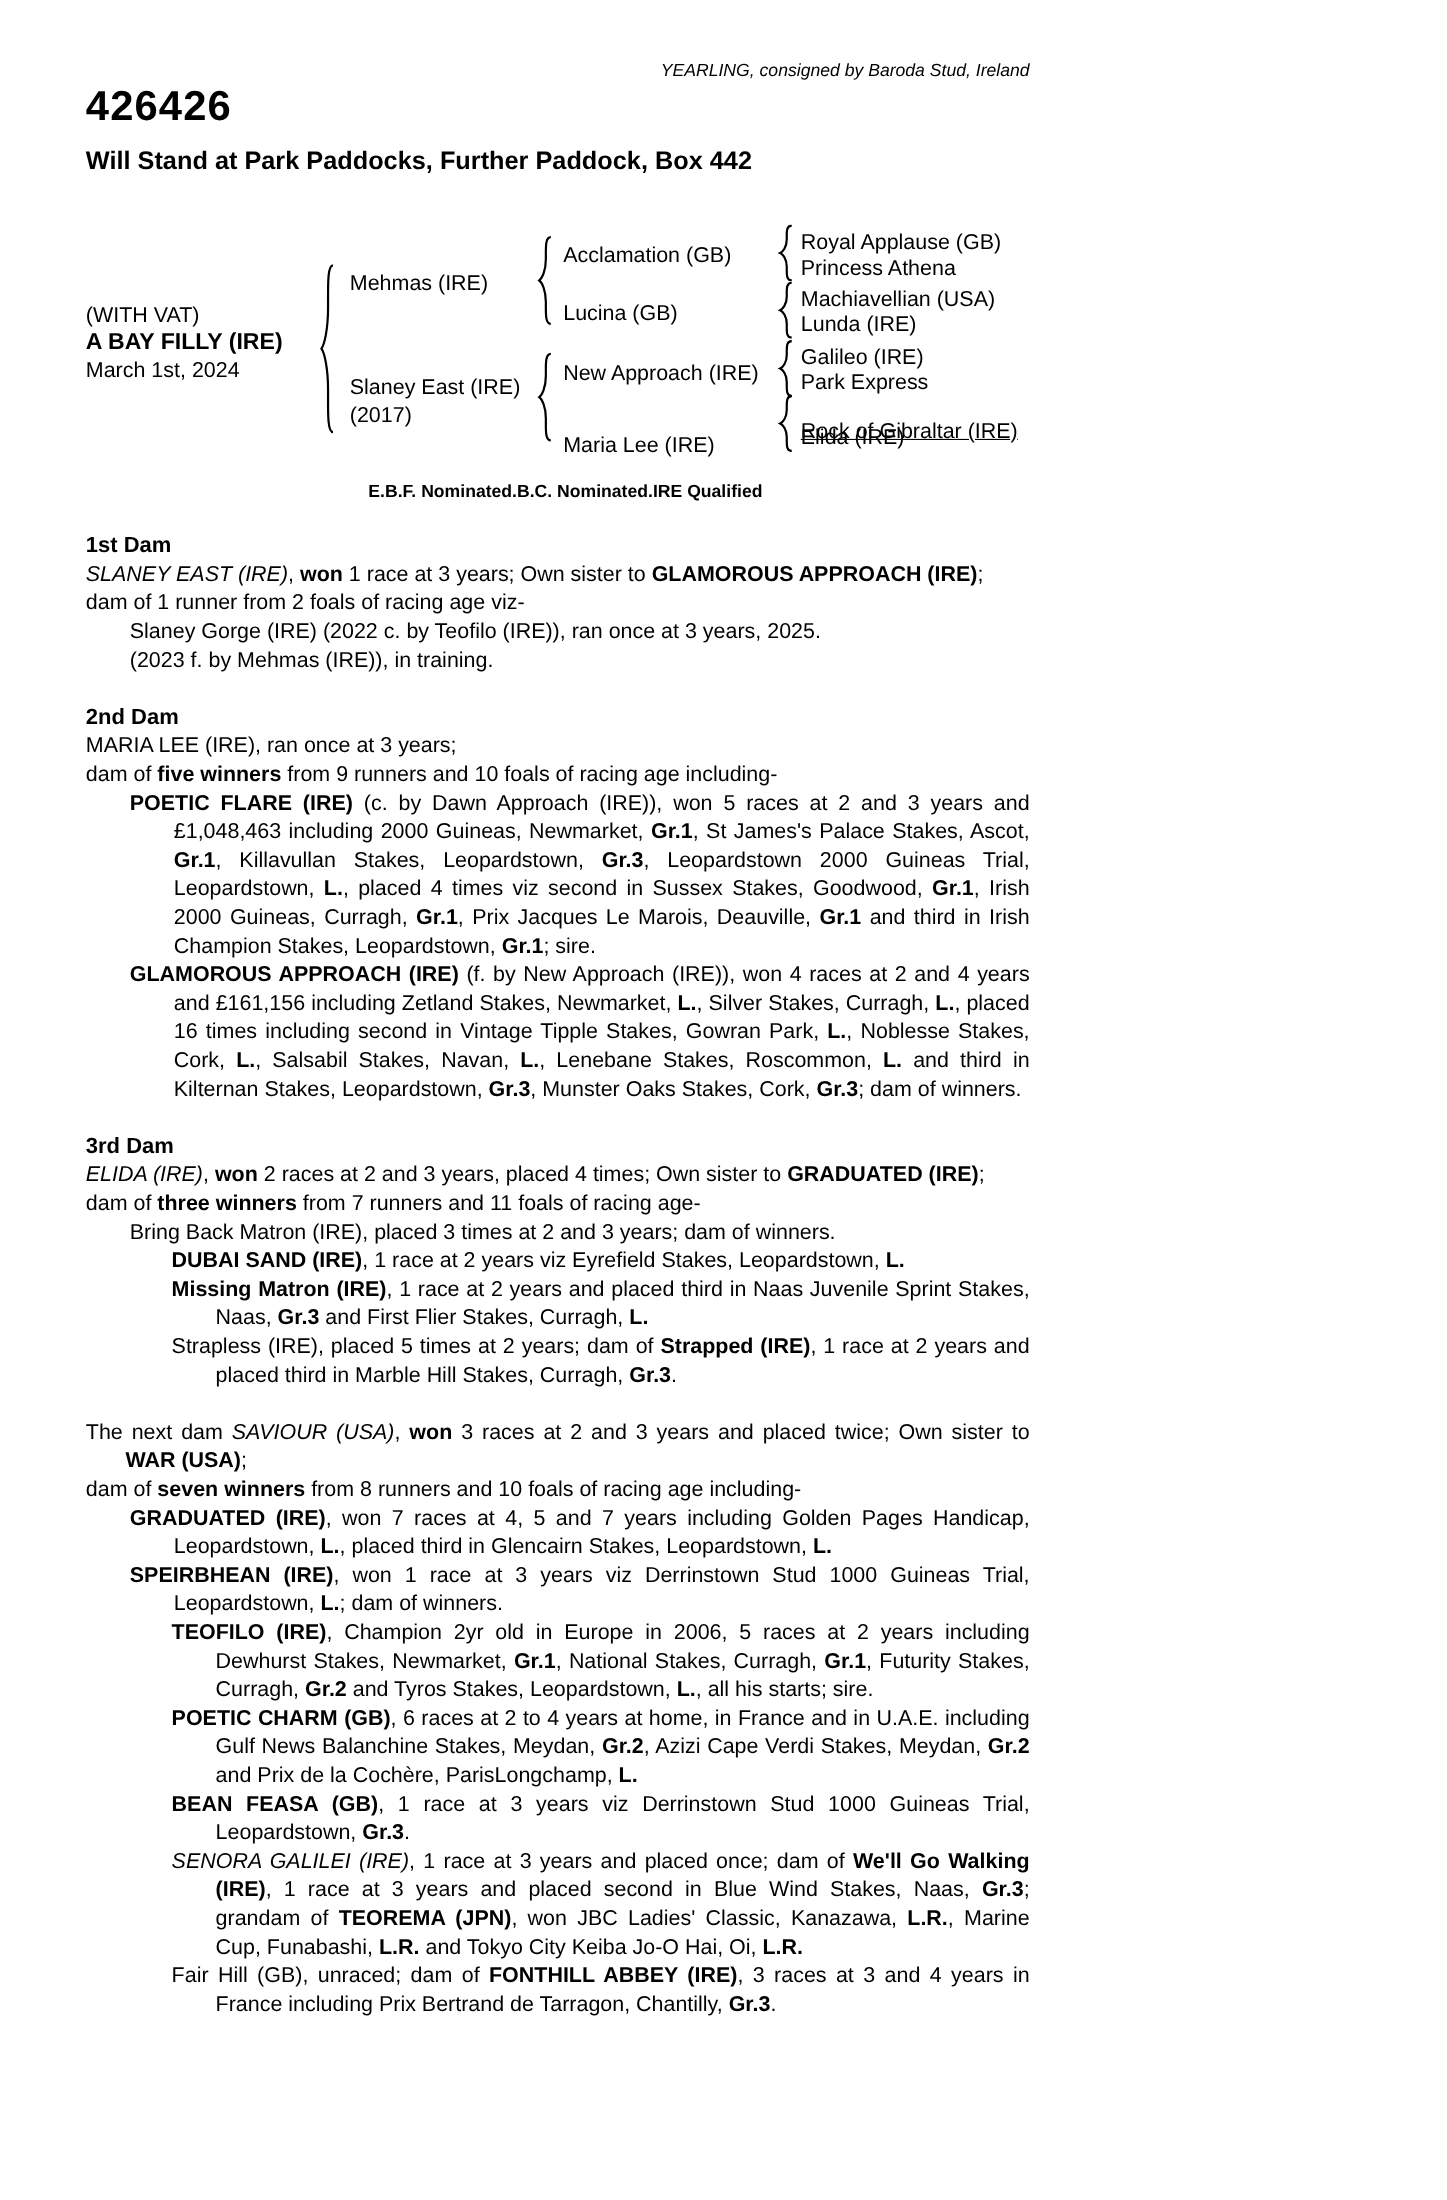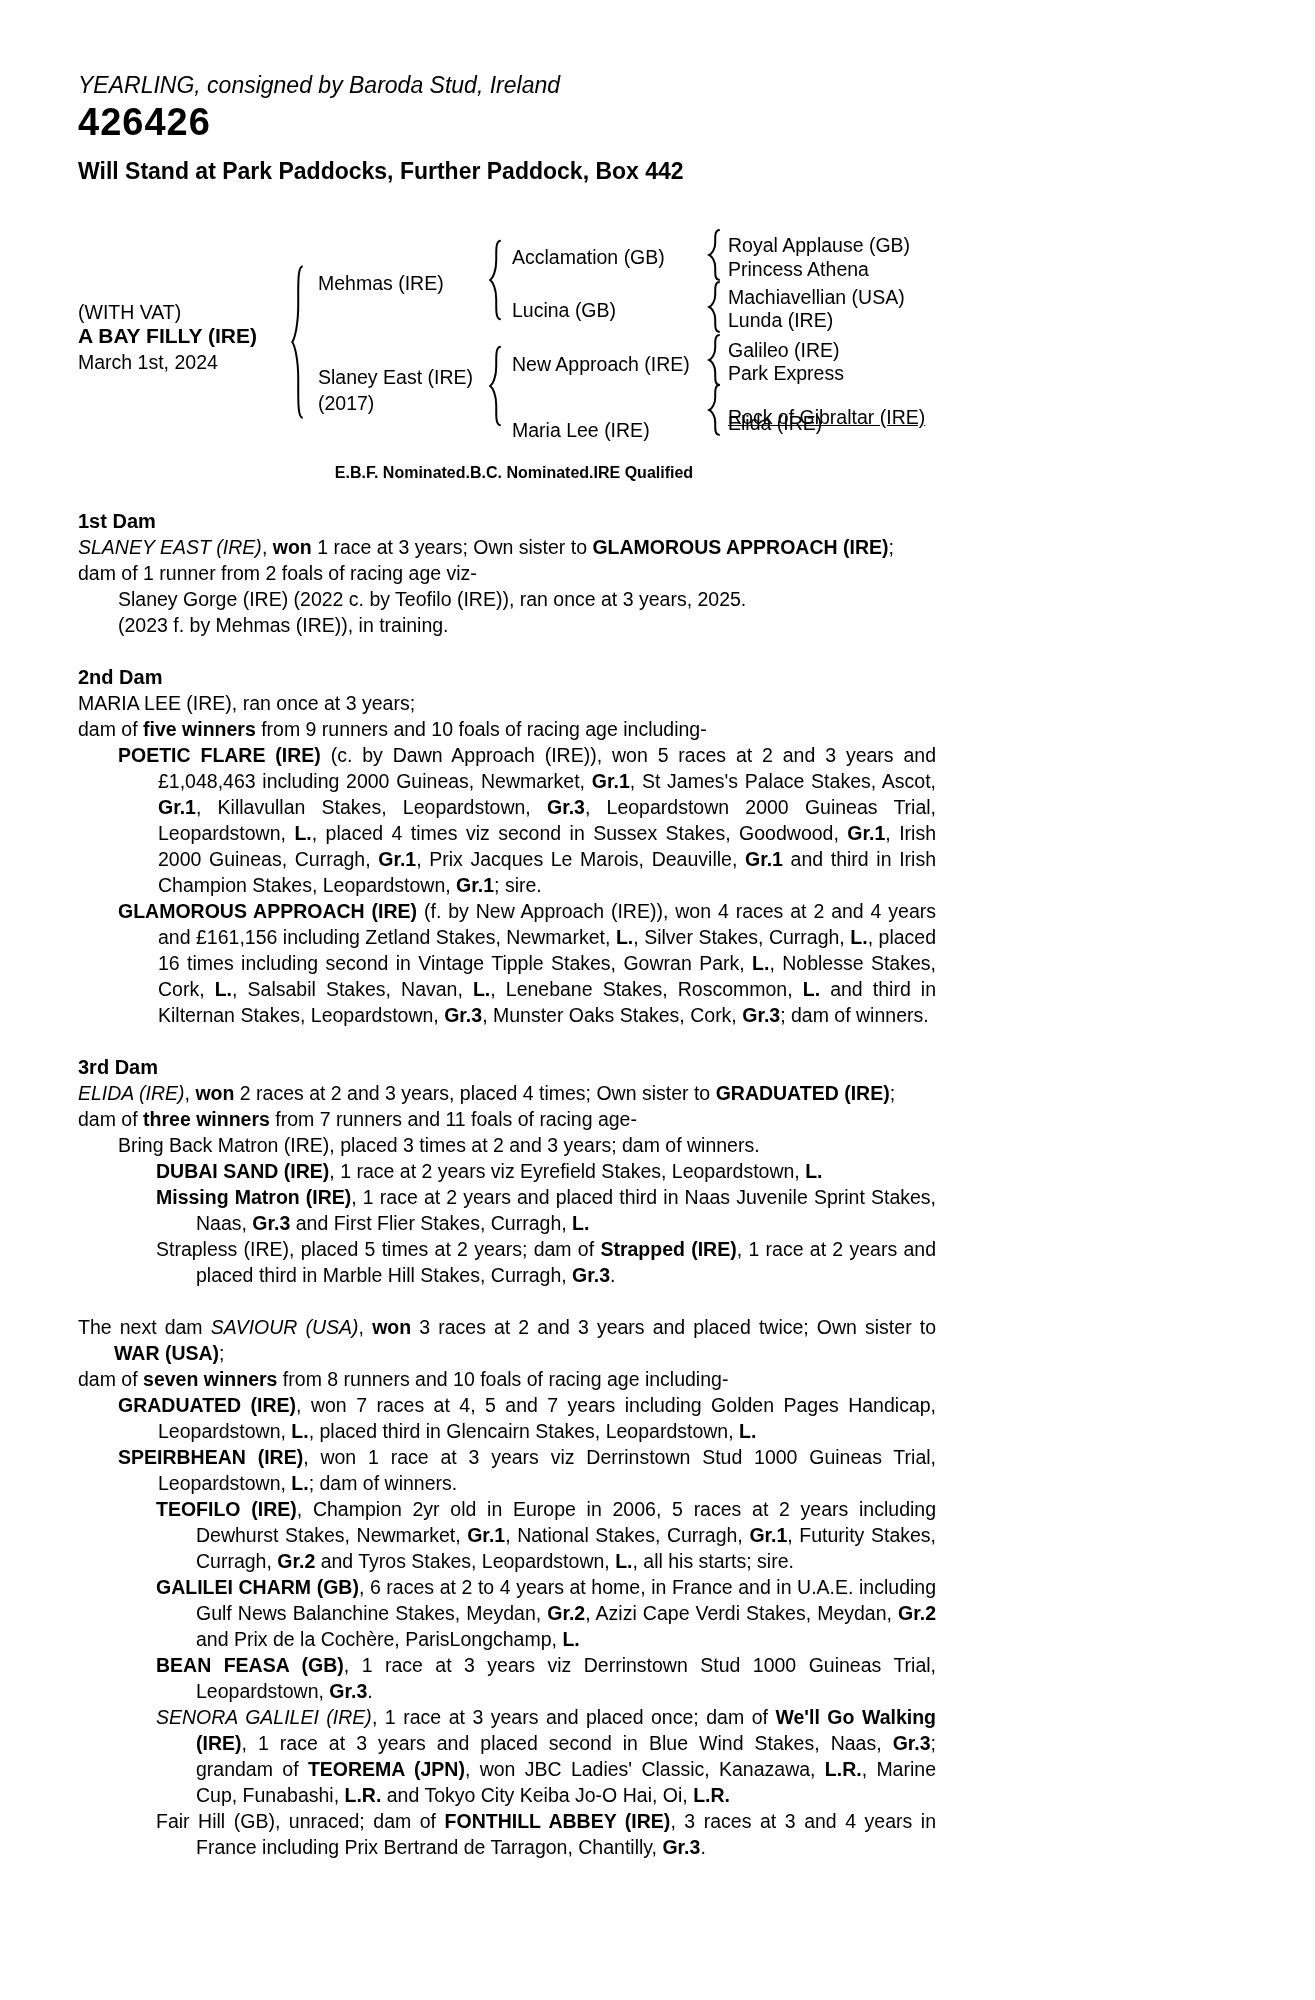--- a/index.html
+++ b/index.html
@@ -3,21 +3,21 @@
 <meta charset="utf-8">
 <style>
   html,body { margin:0; padding:0; background:#ffffff; }
   .page {
     position:relative; width:1315px; height:2000px; background:#ffffff;
     color:#000; font-family:"Liberation Sans","DejaVu Sans",sans-serif;
     overflow:hidden;
   }
   .content { position:absolute; left:78px; top:0; width:858px; }
 
-  .consignor { text-align:left; font-style:italic; font-size:23px; margin-top:72px; }
+  .consignor { text-align:right; font-style:italic; font-size:16px; margin-top:56px; }
   .lot-row { display:flex; justify-content:flex-start; margin-top:3px; }
   .lot { font-size:38px; font-weight:800; line-height:1.1; letter-spacing:1px; }
   .stand { font-weight:bold; font-size:23px; margin-top:14px; }
 
   .pedigree { position:relative; height:215px; margin-top:42px; font-size:19.5px; }
   .ped-item { position:absolute; white-space:nowrap; line-height:1.15; }
   .pv { left:0; top:74px; }
   .pn { left:0; top:97px; font-weight:bold; font-size:21px; }
   .pdt { left:0; top:124px; }
   .sire { left:240px; top:45px; }
@@ -165,20 +165,20 @@
       <p class="para l2"><span class="seg-b">Missing Matron (IRE)</span><span>, 1 race at 2 years and placed third in Naas Juvenile Sprint Stakes, Naas, </span><span class="seg-b">Gr.3</span><span> and First Flier Stakes, Curragh, </span><span class="seg-b">L.</span></p>
       <p class="para l2"><span>Strapless (IRE), placed 5 times at 2 years; dam of </span><span class="seg-b">Strapped (IRE)</span><span>, 1 race at 2 years and placed third in Marble Hill Stakes, Curragh, </span><span class="seg-b">Gr.3</span><span>.</span></p>
     </div>
 
     <div class="section">
       <p class="para dam"><span>The next dam </span><span class="seg-i">SAVIOUR (USA)</span><span>, </span><span class="seg-b">won</span><span> 3 races at 2 and 3 years and placed twice; Own sister to </span><span class="seg-b">WAR (USA)</span><span>;</span></p>
       <p class="para l0"><span>dam of </span><span class="seg-b">seven winners</span><span> from 8 runners and 10 foals of racing age including-</span></p>
       <p class="para l1"><span class="seg-b">GRADUATED (IRE)</span><span>, won 7 races at 4, 5 and 7 years including Golden Pages Handicap, Leopardstown, </span><span class="seg-b">L.</span><span>, placed third in Glencairn Stakes, Leopardstown, </span><span class="seg-b">L.</span></p>
       <p class="para l1"><span class="seg-b">SPEIRBHEAN (IRE)</span><span>, won 1 race at 3 years viz Derrinstown Stud 1000 Guineas Trial, Leopardstown, </span><span class="seg-b">L.</span><span>; dam of winners.</span></p>
       <p class="para l2"><span class="seg-b">TEOFILO (IRE)</span><span>, Champion 2yr old in Europe in 2006, 5 races at 2 years including Dewhurst Stakes, Newmarket, </span><span class="seg-b">Gr.1</span><span>, National Stakes, Curragh, </span><span class="seg-b">Gr.1</span><span>, Futurity Stakes, Curragh, </span><span class="seg-b">Gr.2</span><span> and Tyros Stakes, Leopardstown, </span><span class="seg-b">L.</span><span>, all his starts; sire.</span></p>
-      <p class="para l2"><span class="seg-b">GALILEI CHARM (GB)</span><span>, 6 races at 2 to 4 years at home, in France and in U.A.E. including Gulf News Balanchine Stakes, Meydan, </span><span class="seg-b">Gr.2</span><span>, Azizi Cape Verdi Stakes, Meydan, </span><span class="seg-b">Gr.2</span><span> and Prix de la Cochère, ParisLongchamp, </span><span class="seg-b">L.</span></p>
+      <p class="para l2"><span class="seg-b">POETIC CHARM (GB)</span><span>, 6 races at 2 to 4 years at home, in France and in U.A.E. including Gulf News Balanchine Stakes, Meydan, </span><span class="seg-b">Gr.2</span><span>, Azizi Cape Verdi Stakes, Meydan, </span><span class="seg-b">Gr.2</span><span> and Prix de la Cochère, ParisLongchamp, </span><span class="seg-b">L.</span></p>
       <p class="para l2"><span class="seg-b">BEAN FEASA (GB)</span><span>, 1 race at 3 years viz Derrinstown Stud 1000 Guineas Trial, Leopardstown, </span><span class="seg-b">Gr.3</span><span>.</span></p>
       <p class="para l2"><span class="seg-i">SENORA GALILEI (IRE)</span><span>, 1 race at 3 years and placed once; dam of </span><span class="seg-b">We'll Go Walking (IRE)</span><span>, 1 race at 3 years and placed second in Blue Wind Stakes, Naas, </span><span class="seg-b">Gr.3</span><span>; grandam of </span><span class="seg-b">TEOREMA (JPN)</span><span>, won JBC Ladies' Classic, Kanazawa, </span><span class="seg-b">L.R.</span><span>, Marine Cup, Funabashi, </span><span class="seg-b">L.R.</span><span> and Tokyo City Keiba Jo-O Hai, Oi, </span><span class="seg-b">L.R.</span></p>
       <p class="para l2"><span>Fair Hill (GB), unraced; dam of </span><span class="seg-b">FONTHILL ABBEY (IRE)</span><span>, 3 races at 3 and 4 years in France including Prix Bertrand de Tarragon, Chantilly, </span><span class="seg-b">Gr.3</span><span>.</span></p>
     </div>
 
   </div>
 </div>
 
 </body></html>

